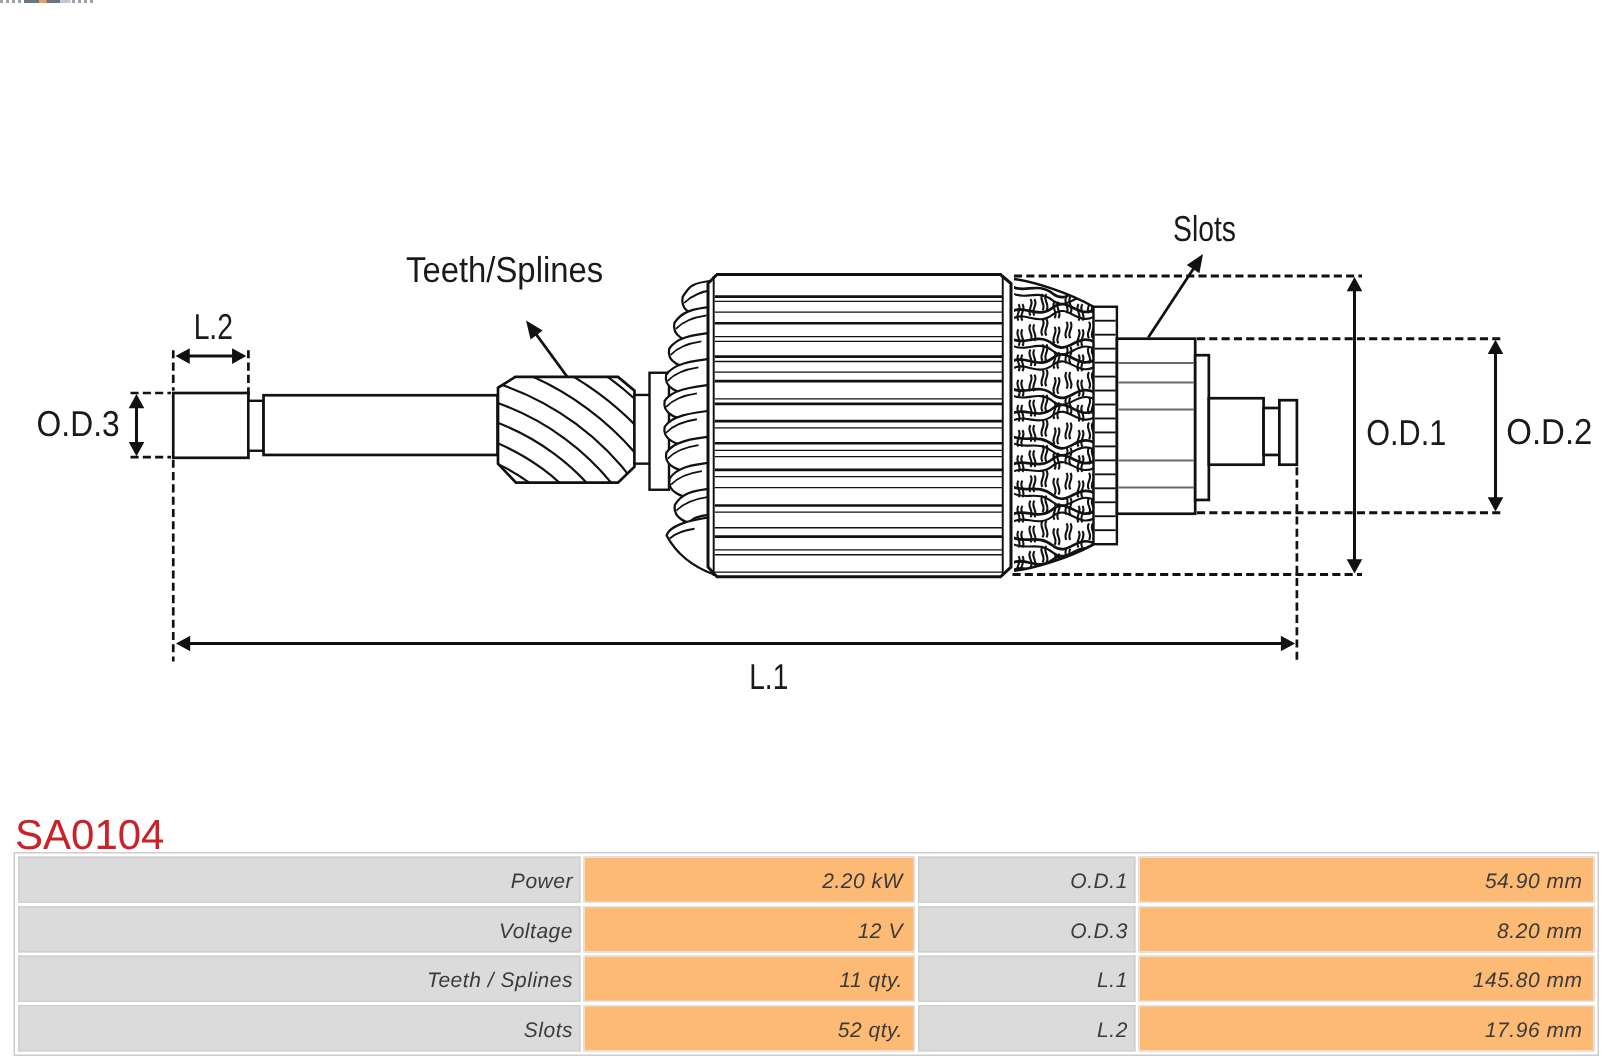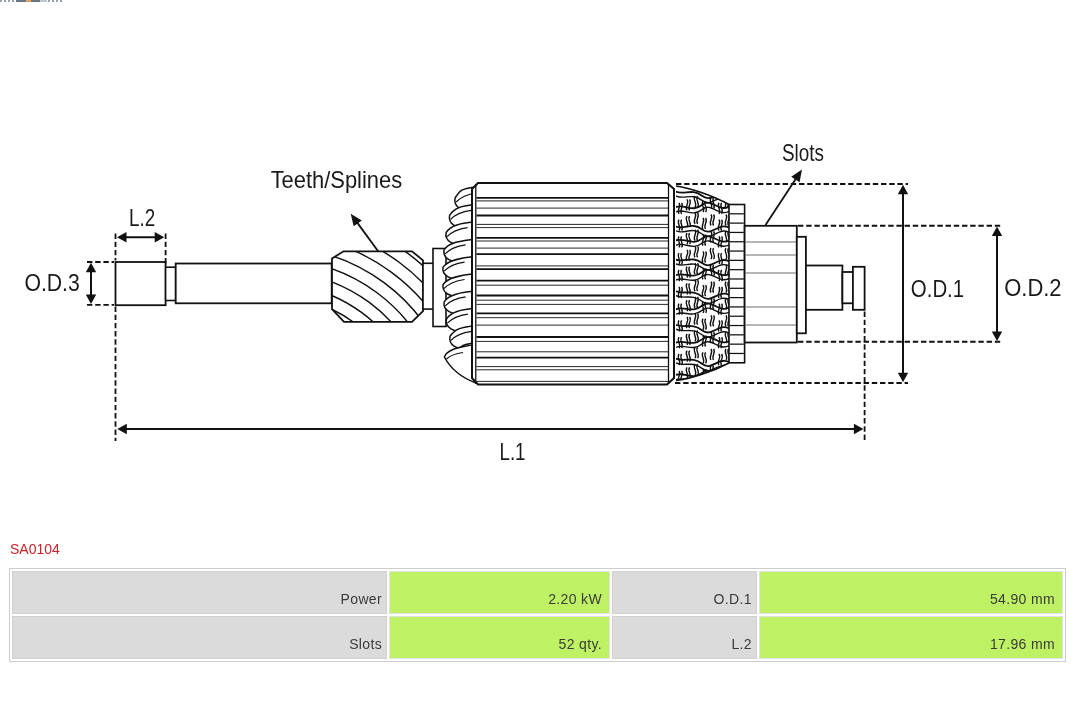--- a/index.html
+++ b/index.html
@@ -1,22 +1,22 @@
 <!DOCTYPE html>
 <html><head><meta charset="utf-8">
 <style>
 html,body{margin:0;padding:0;background:#fff;}
 body{width:1080px;height:709px;position:relative;font-family:"Liberation Sans",sans-serif;overflow:hidden;}
 svg text{font-family:"Liberation Sans",sans-serif;}
 #diag{position:absolute;left:0;top:0;}
-#code{position:absolute;left:10px;top:541px;font-size:14px;color:#cc2128;}
+#code{position:absolute;left:10px;top:541px;font-size:28px;color:#cc2128;}
 #tbl{position:absolute;left:10px;top:569px;width:1055px;border-collapse:separate;border-spacing:2px;background:#fff;outline:1px solid #ccc;table-layout:fixed;}
-#tbl td{height:29px;font-size:14px;letter-spacing:0.35px;color:#3a3a3a;text-align:right;padding:12px 7px 0 0;vertical-align:middle;}
+#tbl td{height:29px;font-size:14px;letter-spacing:0.35px;color:#3a3a3a;text-align:right;padding:0 7px 0 0;vertical-align:middle;font-style:italic;}
 #tbl td.g{background:#dbdbdb;border:1px solid #d0d0d0;padding-right:4px;}
-#tbl td.w{background:#bef264;border:1px solid #e2e2e2;}
+#tbl td.w{background:#fdba74;border:1px solid #e2e2e2;}
 td.c1{width:364px;}td.c2{width:209px;}td.c3{width:137px;}td.c4{width:291px;}
 #logo{position:absolute;left:0;top:0;height:3px;width:64px;}
 #logo svg{display:block;}
 </style></head>
 <body>
 <div id="logo">
 <svg width="64" height="4" viewBox="0 0 64 4">
 <g fill="#9aa2ac">
 <rect x="0" y="0" width="2" height="2"></rect>
         <rect x="4" y="0" width="2" height="2"></rect>
@@ -368,19 +368,31 @@
 <div id="code">SA0104</div>
 <table id="tbl">
 <tbody>
       <tr>
         <td class="g c1">Power</td>
         <td class="w c2">2.20 kW</td>
         <td class="g c3">O.D.1</td>
         <td class="w c4">54.90 mm</td>
       </tr>
 <tr>
+        <td class="g c1">Voltage</td>
+        <td class="w c2">12 V</td>
+        <td class="g c3">O.D.3</td>
+        <td class="w c4">8.20 mm</td>
+      </tr>
+<tr>
+        <td class="g c1">Teeth / Splines</td>
+        <td class="w c2">11 qty.</td>
+        <td class="g c3">L.1</td>
+        <td class="w c4">145.80 mm</td>
+      </tr>
+<tr>
         <td class="g c1">Slots</td>
         <td class="w c2">52 qty.</td>
         <td class="g c3">L.2</td>
         <td class="w c4">17.96 mm</td>
       </tr>
 </tbody>
   </table>
 
 </body></html>

